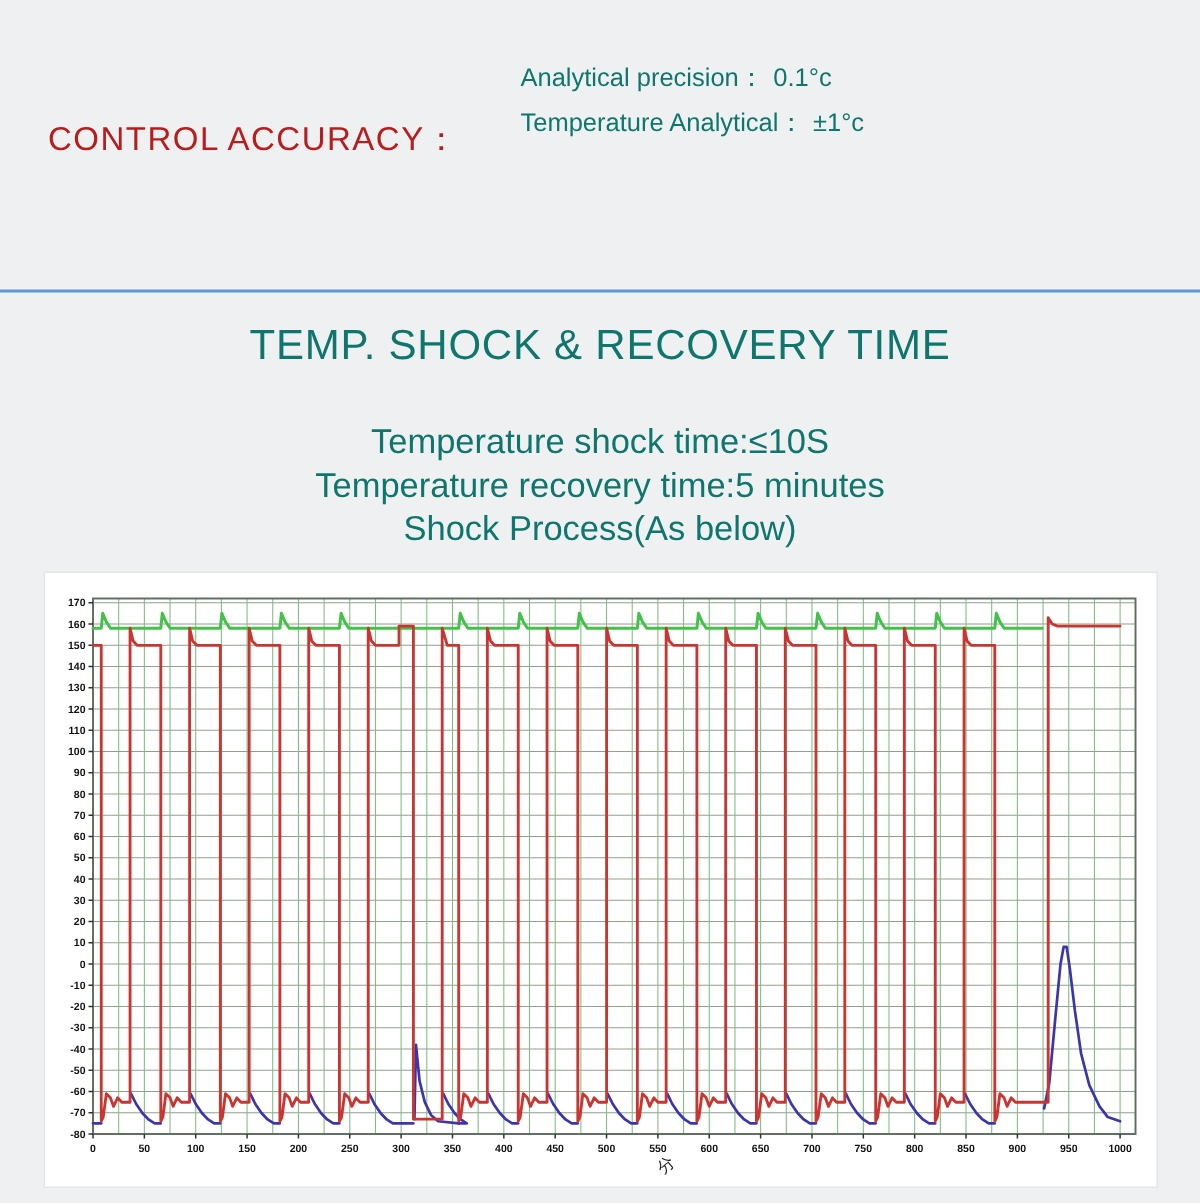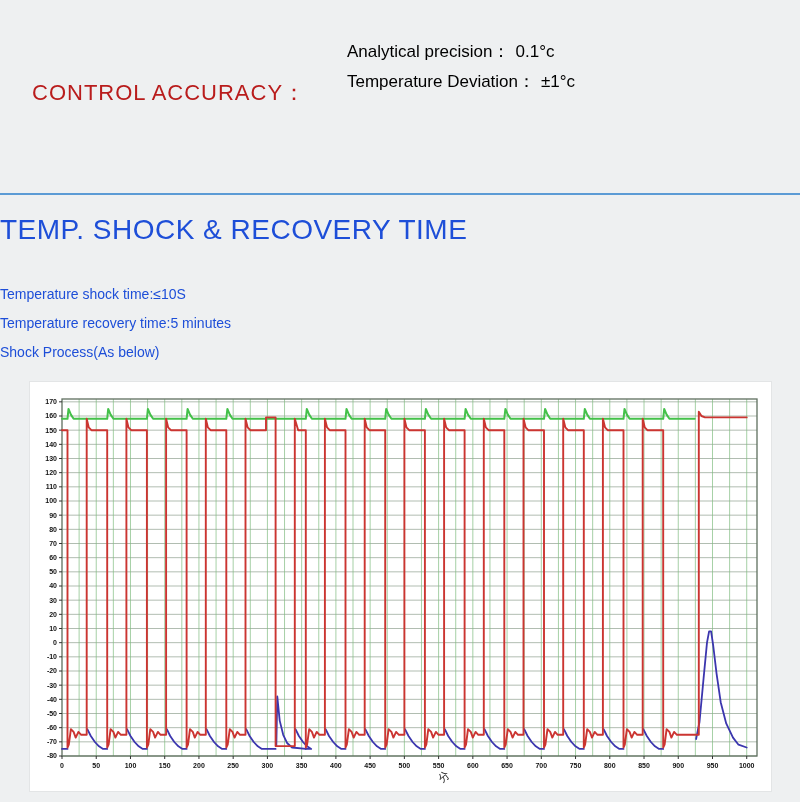--- a/index.html
+++ b/index.html
@@ -18,41 +18,42 @@
   .accuracy-title{
     margin:78px 0 0 32px;
     font-size:22px;
     letter-spacing:1px;
     color:#b91c1c;
     white-space:nowrap;
     flex:0 0 315px;
   }
   .spec-list{
     margin-top:37px;
-    color:#000000;
+    color:#0f766e;
   }
   .spec-row{
     font-size:17px;
     line-height:30px;
     white-space:nowrap;
   }
   .spec-label{margin-right:6px;}
   .shock-section{
-    color:#1d4ed8;
+    text-align:center;
+    color:#0f766e;
   }
   .shock-title{
     margin:0;
     padding-top:19px;
     font-size:28px;
     font-weight:normal;
     letter-spacing:0.5px;
   }
   .shock-line{
     margin:0;
-    font-size:14px;
+    font-size:23px;
     line-height:29px;
   }
   .shock-lines{margin-top:34px;}
   .chart-card{
     width:741px;
     height:409px;
     margin:15px 0 0 30px;
     background:#ffffff;
     box-shadow:0 0 0 1px #e3e5e6;
   }
@@ -61,21 +62,21 @@
 </head>
 <body>
 
 <div class="accuracy-section">
   <div class="accuracy-title">CONTROL ACCURACY：</div>
   <div class="spec-list">
     <div class="spec-row">
       <span class="spec-label">Analytical precision：</span><span class="spec-value">0.1°c</span>
     </div>
     <div class="spec-row">
-      <span class="spec-label">Temperature Deviation：</span><span class="spec-value">±1°c</span>
+      <span class="spec-label">Temperature Analytical：</span><span class="spec-value">±1°c</span>
     </div>
   </div>
 </div>
 
 <div class="shock-section">
   <h1 class="shock-title">TEMP. SHOCK &amp; RECOVERY TIME</h1>
   <div class="shock-lines">
     <p class="shock-line">Temperature shock time:≤10S</p>
     <p class="shock-line">Temperature recovery time:5 minutes</p>
     <p class="shock-line">Shock Process(As below)</p>

